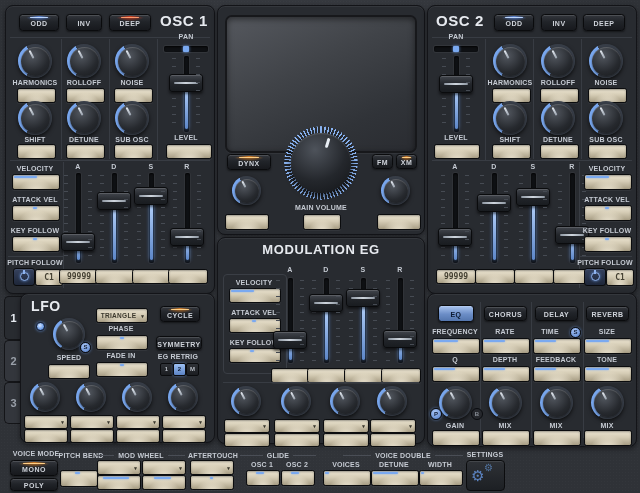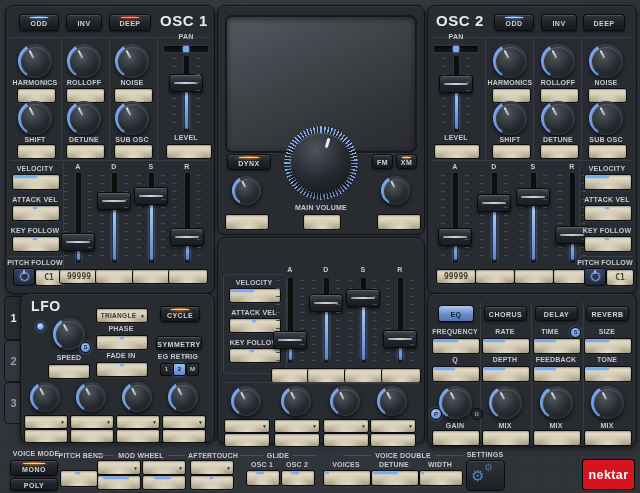--- a/index.html
+++ b/index.html
@@ -297,20 +297,21 @@
         <i class="tk" style="left:43%;width:9%"></i>
       </div>
     <div class="lb" style="left:148px;top:253px;width:58px">PITCH FOLLOW</div>
     <div class="pbtn" style="left:156px;top:262px;width:20px;height:16px">
         <i class="pwr"></i>
       </div>
     <div class="d" style="left:178px;top:263px;width:26px;height:15px">C1</div>
   </div>
 
   <div class="p" style="left:217px;top:237px;width:206px;height:205px">
+    <div class="ttl" style="left:0;top:4px;width:206px;text-align:center;font-size:13px">MODULATION EG</div>
     <div class="a" style="left:5px;top:36px;width:62px;height:98px;border:1px solid #3a3e45;border-radius:4px"></div>
     <div class="lb" style="left:7px;top:41px;width:58px">VELOCITY</div>
     <div class="d" style="left:11px;top:50px;width:50px;height:13px">
         <i class="tk" style="left:2%;width:46%"></i>
       </div>
     <div class="lb" style="left:7px;top:71px;width:58px">ATTACK VEL</div>
     <div class="d" style="left:11px;top:80px;width:50px;height:13px">
         <i class="tk" style="left:43%;width:8%"></i>
       </div>
     <div class="lb" style="left:7px;top:101px;width:58px">KEY FOLLOW</div>
@@ -542,15 +543,14 @@
     </div>
   <div class="d" style="left:419px;top:470px;width:42px;height:14px">
       <i class="tk" style="left:2%;width:8%"></i>
     </div>
 
   <div class="lb" style="left:464px;top:451px;width:42px">SETTINGS</div>
   <div class="gearbtn" style="left:466px;top:460px;width:37px;height:29px">
     <span class="gear1">⚙</span>
     <span class="gear2">⚙</span>
   </div>
-  <div class="logo-nektar" style="left:582px;top:459px;width:51px;height:29px;background:#d6141e">nektar</div>
 
 </div>
 
 </body></html>

